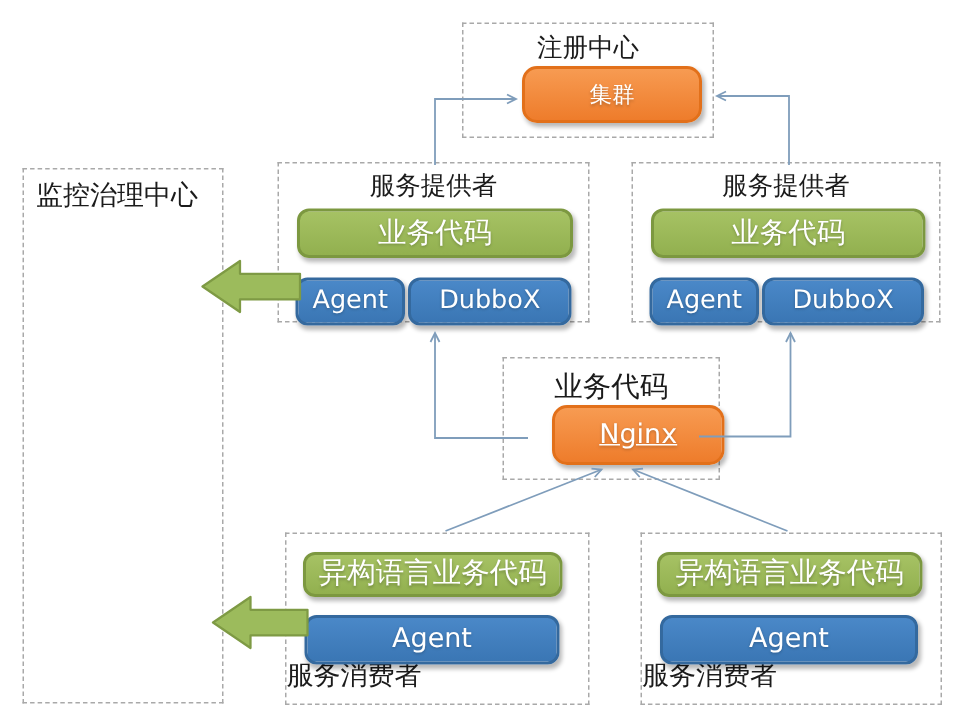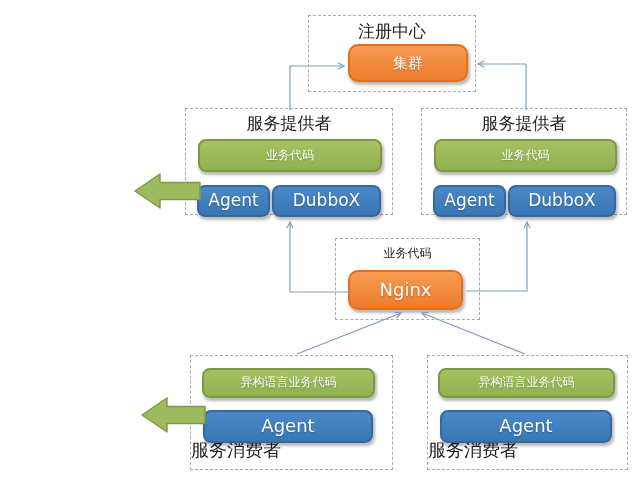--- a/index.html
+++ b/index.html
@@ -16,35 +16,38 @@
   .node{
     position:absolute;box-sizing:border-box;display:flex;flex-direction:column;
     align-items:center;justify-content:center;color:#ffffff;
     border-radius:8px;box-shadow:1.5px 2.5px 3px rgba(0,0,0,.28);
     text-shadow:0 1px 2px rgba(0,0,0,.25);line-height:1.12;
   }
   .orange{background:linear-gradient(180deg,#f79b52,#ee7c2b);border:2px solid #e2701a;border-radius:10px;}
   .green {background:linear-gradient(180deg,#a6c264,#92b04f);border:2px solid #7c9840;}
   .blue  {background:linear-gradient(180deg,#4a88c8,#3a76b4);border:2px solid #34699e;margin-top:11px;}
   svg.overlay{position:absolute;left:0;top:0;pointer-events:none;}
-  .f15{font-size:15px;} .f16{font-size:12px;} .f17{font-size:17px;} .f18{font-size:18px;}
+  .f15{font-size:15px;} .f16{font-size:19px;} .f17{font-size:17px;} .f18{font-size:18px;}
   .consumer-label{position:absolute;left:0;bottom:7px;width:100%;text-align:left;}
 </style>
 </head>
 <body>
 
 <div class="canvas">
 
   <div class="dashed" style="left:308px;top:15px;width:168px;height:77px;">
     <div class="dash-title t-center f17" style="padding-top:4px;">注册中心</div>
   </div>
   <div class="node orange f15" style="left:348px;top:44px;width:120px;height:38px;">
     <span>集群</span>
   </div>
 
+  <div class="dashed" style="left:15px;top:112px;width:134px;height:357px;">
+    <div class="dash-title f18" style="padding:5px 0 0 8px;">监控治理中心</div>
+  </div>
 
   <div class="dashed" style="left:185px;top:108px;width:208px;height:107px;">
     <div class="dash-title t-center f17" style="padding-top:3px;">服务提供者</div>
   </div>
   <div class="node green f16" style="left:198px;top:139px;width:184px;height:33px;">
     <span>业务代码</span>
   </div>
   <div class="node blue f17" style="left:197px;top:174px;width:73px;height:32px;">
     <span>Agent</span>
   </div>
@@ -61,21 +64,21 @@
   <div class="node blue f17" style="left:433px;top:174px;width:73px;height:32px;">
     <span>Agent</span>
   </div>
   <div class="node blue f17" style="left:508px;top:174px;width:108px;height:32px;">
     <span>DubboX</span>
   </div>
 
   <div class="dashed" style="left:335px;top:238px;width:145px;height:82px;">
     <div class="dash-title t-center f16" style="padding-top:6px;">业务代码</div>
   </div>
-  <div class="node orange f18" style="left:348px;top:270px;width:115px;height:40px;">
+  <div class="node orange f18" style="left:368px;top:270px;width:115px;height:40px;text-decoration:underline;">
     <span>Nginx</span>
   </div>
 
   <div class="dashed" style="left:190px;top:355px;width:203px;height:115px;">
     <div class="dash-title consumer-label f18">服务消费者</div>
   </div>
   <div class="node green f16" style="left:202px;top:368px;width:173px;height:30px;">
     <span>异构语言业务代码</span>
   </div>
   <div class="node blue f18" style="left:203px;top:399px;width:170px;height:33px;">

